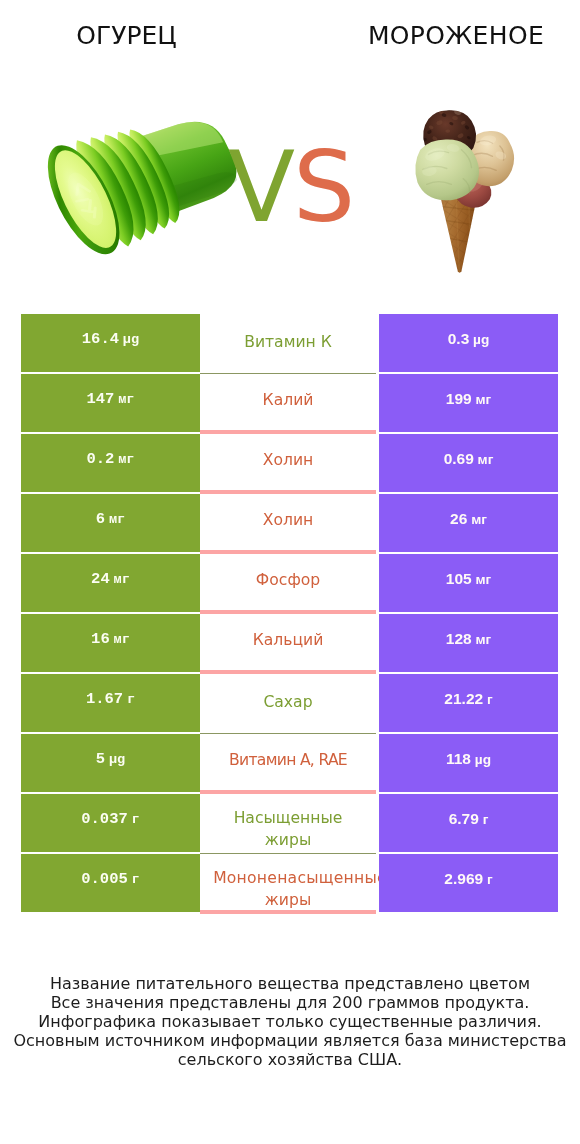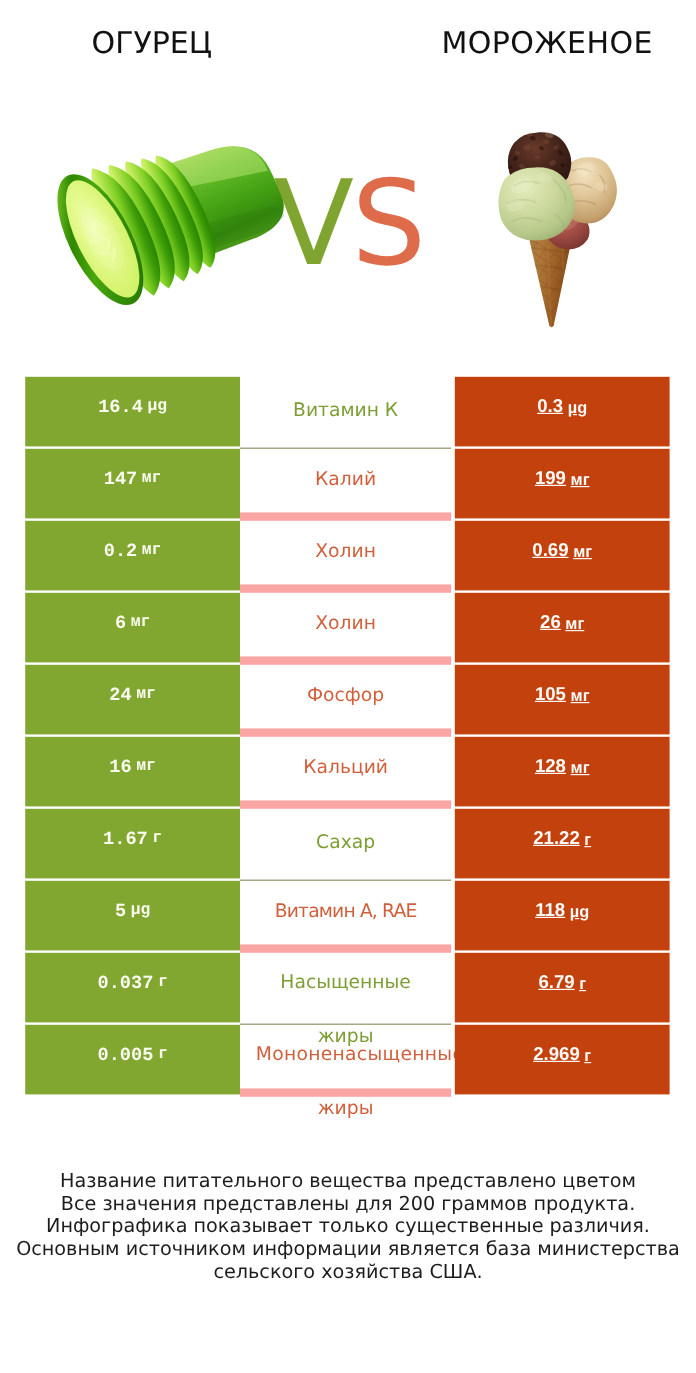--- a/index.html
+++ b/index.html
@@ -17,28 +17,28 @@
   .vs .v{left:228px;top:138px;color:#7fa430;}
   .vs .s{left:293px;top:138px;color:#de6c4b;}
   .art{position:absolute;left:0;top:0;width:580px;height:300px;}
 
   
   .table{position:absolute;left:21px;top:314px;width:537px;}
   .row{position:relative;height:58px;margin-bottom:2px;}
   .cell{position:absolute;top:0;height:58px;display:flex;align-items:center;justify-content:center;box-sizing:border-box;}
   .mid{left:179px;width:176px;height:60px;padding-bottom:3px;font-size:15.6px;text-align:right;line-height:1.42;z-index:1;white-space:nowrap;flex-direction:column;}
   .mid > span{display:block;}
-  .mid.two{line-height:21.5px;padding-bottom:16px;padding-top:14px;justify-content:flex-start;gap:23px;}
+  .mid.two{line-height:21.5px;padding-bottom:16px;padding-top:14px;justify-content:flex-start;}
   .mid.wide > span:first-child{position:relative;left:12px;letter-spacing:0.25px;}
   .mid.tight{letter-spacing:-0.7px;}
   .unit{font-size:0.88em;margin-left:0.28em;}
   .mid.g{color:#7c9e33;border-bottom:1px solid #8b9762;}
-  .mid.r{color:#d0603c;border-bottom:7px solid #fca5a5;}
+  .mid.r{color:#d0603c;border-bottom:4px solid #fca5a5;}
   .left{left:0;width:179px;padding-bottom:8px;background:#81a731;color:#fbfdf2;font-family:Liberation Mono, monospace;font-weight:bold;font-size:15.5px;z-index:2;}
-  .right{left:358px;width:179px;padding-bottom:8px;background:#c2410c;color:#fffaf7;font-family:"Liberation Sans",sans-serif;font-weight:bold;font-size:15.5px;z-index:2;text-decoration:underline;}
+  .right{left:358px;width:179px;padding-bottom:8px;background:#8b5cf6;color:#fffaf7;font-family:"Liberation Sans",sans-serif;font-weight:bold;font-size:15.5px;z-index:2;}
 
   
   .footer{position:absolute;left:0;top:974px;width:580px;text-align:center;font-size:16px;color:#1d1d1d;line-height:19px;}
 </style>
 </head>
 <body>
 
 <div class="page">
 
   <div class="hdr">

